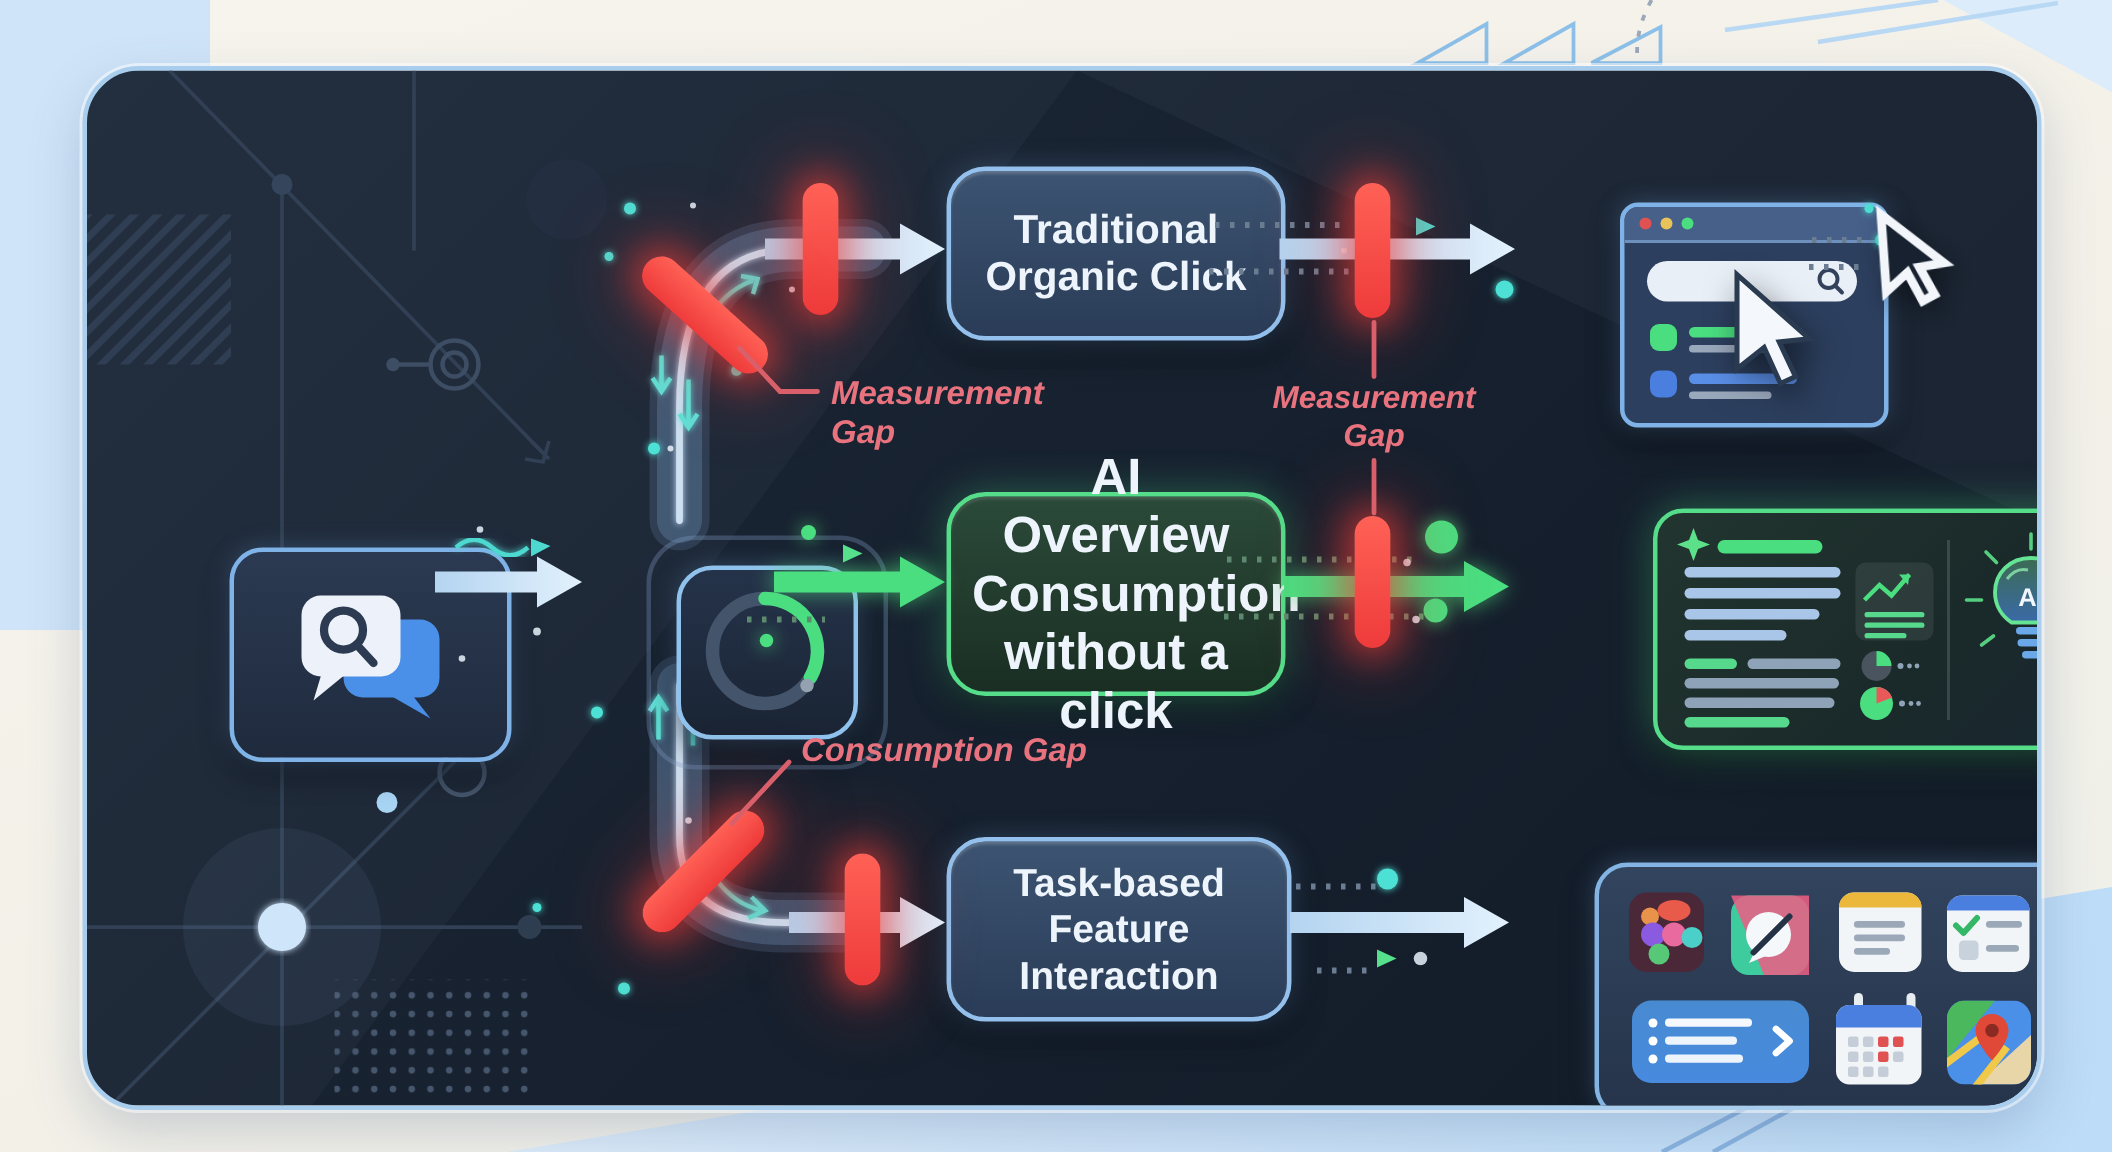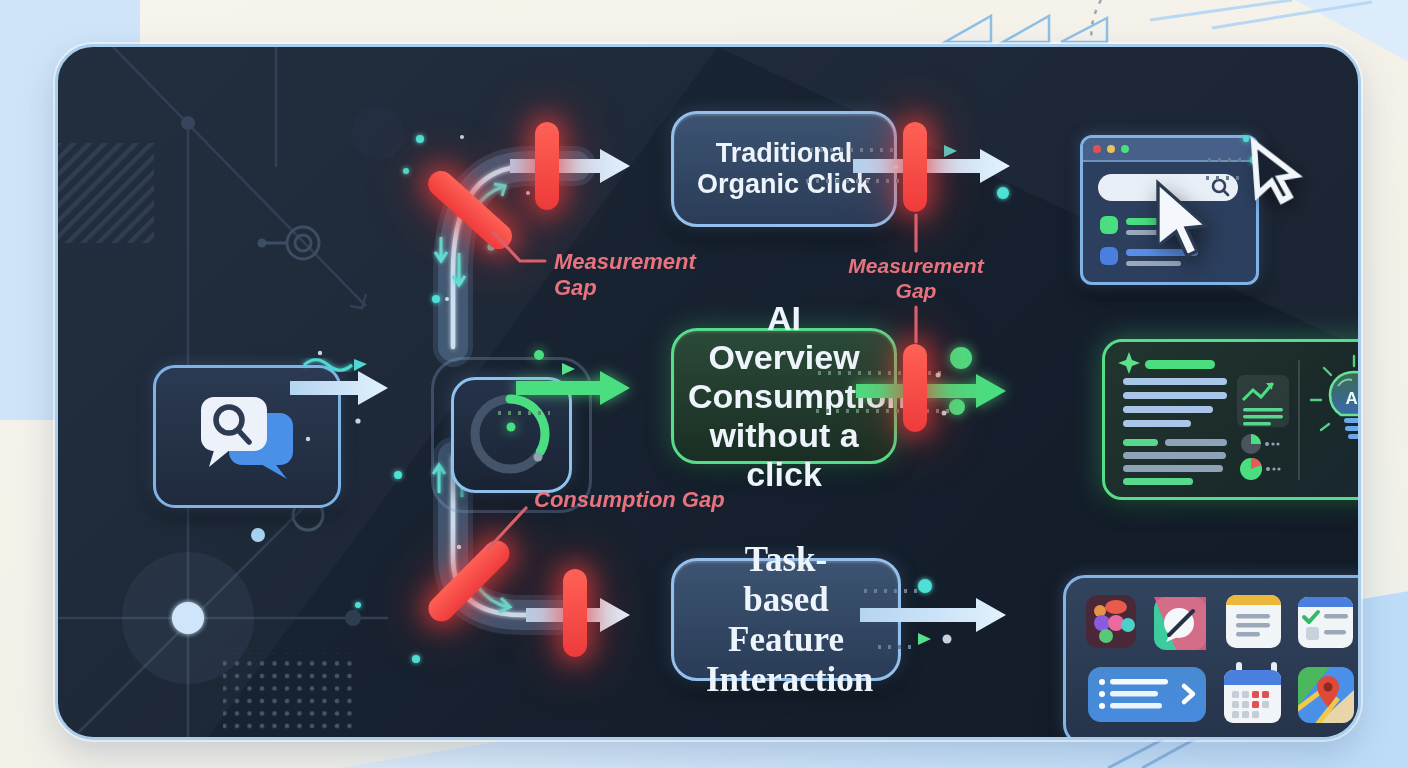--- a/index.html
+++ b/index.html
@@ -11,21 +11,21 @@
              background:linear-gradient(100deg,#eef5fc 0%,#cfe4f8 55%,#bcdcf8 100%);}
   .bg-corner-tr{position:absolute;left:0;top:0;width:1408px;height:768px;
              clip-path:polygon(100% 0,92% 0,100% 8%);background:#dcecfb;}
   .canvas{position:absolute;left:55px;top:44px;width:1300px;height:690px;border-radius:38px;
           background:linear-gradient(135deg,#1d2938 0%,#16202e 55%,#121b27 100%);
           border:3px solid #a9cdec;box-shadow:0 0 0 2px rgba(255,255,255,.5),0 14px 34px rgba(70,100,140,.25);
           overflow:hidden;}
   .layer{position:absolute;left:0;top:0;pointer-events:none;}
   
   .flow-box{position:absolute;display:flex;align-items:center;justify-content:center;text-align:center;
-            border-radius:26px;color:#eef4fb;font-weight:bold;z-index:3;margin-left:40px;}
+            border-radius:26px;color:#eef4fb;font-weight:bold;z-index:3;}
   .box-blue{border:3px solid #93c0ec;background:linear-gradient(180deg,#3c5472 0%,#2a3c57 100%);
             box-shadow:0 0 18px rgba(120,170,230,.25),0 10px 22px rgba(0,0,0,.45),inset 0 2px 2px rgba(255,255,255,.18);}
   .box-green{border:3px solid #55dd8a;background:linear-gradient(180deg,#2b4a39 0%,#1a2e23 100%);
             box-shadow:0 0 26px rgba(80,220,140,.35),0 10px 22px rgba(0,0,0,.45),inset 0 2px 2px rgba(255,255,255,.12);}
   .ghost{position:absolute;left:373px;top:310px;width:155px;height:150px;border-radius:32px;
          border:3px solid rgba(130,160,200,.32);z-index:2;}
   .node{position:absolute;left:393px;top:330px;width:115px;height:110px;border-radius:24px;z-index:3;
         border:3px solid #8fc2ec;background:linear-gradient(180deg,#25334a 0%,#1a2434 100%);
         box-shadow:0 0 16px rgba(120,170,230,.3),0 8px 18px rgba(0,0,0,.5);}
   .query{position:absolute;left:95px;top:318px;width:182px;height:137px;border-radius:22px;z-index:3;
@@ -167,21 +167,21 @@
         <line x1="49" y1="43" x2="60" y2="55" stroke="#2c3b52" stroke-width="5.5" stroke-linecap="round"></line>
       </svg>
     </div>
 
     <div class="flow-box box-blue" style="left:573px;top:64px;width:220px;height:110px;font-size:27px;">
       <span style="width:190px">Traditional Organic Click</span>
     </div>
     <div class="flow-box box-green" style="left:573px;top:281px;width:220px;height:130px;font-size:34px;">
       <span style="width:192px">AI Overview Consumption without a click</span>
     </div>
-    <div class="flow-box box-blue" style="left:573px;top:511px;width:224px;height:117px;font-size:35px;font-family:Liberation Serif, serif;">
+    <div class="flow-box box-blue" style="left:573px;top:511px;width:224px;height:117px;font-size:26px;">
       <span style="width:160px">Task-based Feature Interaction</span>
     </div>
 
     <div class="panel browser">
       <div class="tbar">
         <span class="dot" style="left:10px;top:7px;width:8px;height:8px;background:#e05252"></span>
         <span class="dot" style="left:24px;top:7px;width:8px;height:8px;background:#e8c35a"></span>
         <span class="dot" style="left:38px;top:7px;width:8px;height:8px;background:#4ade80"></span>
       </div>
       <div class="pill" style="left:15px;top:36px;width:140px;height:27px;background:#e9eff7">

